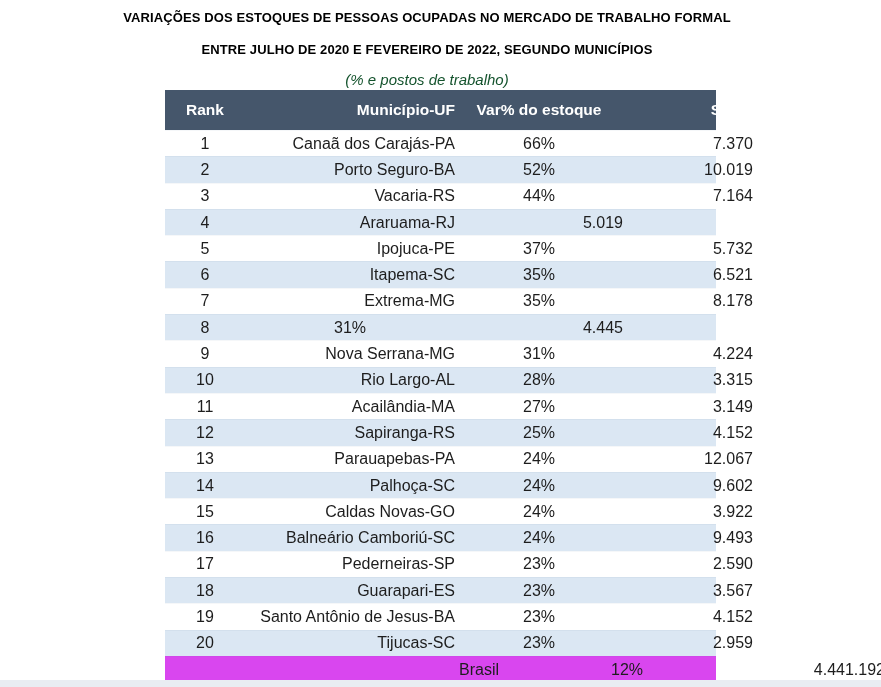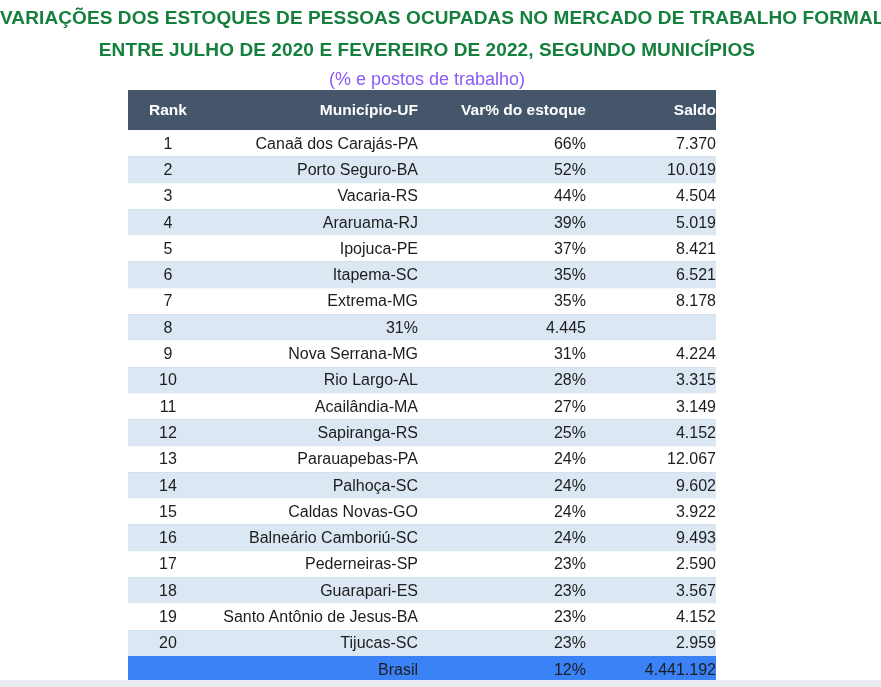--- a/index.html
+++ b/index.html
@@ -17,68 +17,71 @@
   }
   .title-block {
     position: absolute;
     top: 2px;
     left: 0;
     width: 854px;
     text-align: center;
   }
   .title-line {
     font-weight: bold;
-    font-size: 19px;
+    font-size: 13px;
     line-height: 32px;
-    color: #15803d;
+    color: #000000;
     letter-spacing: 0.1px;
     white-space: nowrap;
   }
   .subtitle {
-    font-size: 18px;
+    font-style: italic;
+    font-size: 15px;
     line-height: 27px;
-    color: #8b5cf6;
+    color: #14532d;
   }
   .table {
     position: absolute;
     left: 128px;
     top: 90px;
     width: 588px;
   }
   .grid-row {
     display: grid;
     grid-template-columns: 80px 210px 168px 130px;
     align-items: center;
+    margin-left: 37px;
   }
   .thead {
     height: 40px;
     background: #45566B;
     color: #ffffff;
     font-weight: bold;
     font-size: 15.5px;
   }
   .row {
     height: 25.3px;
     font-size: 16px;
     color: #1d1d1d;
     border-top: 1px solid rgba(90, 120, 150, 0.06);
   }
   .row.stripe {
     background: #DBE7F3;
   }
   .row.total {
-    background: #3b82f6;
+    background: #d946ef;
+    gap: 44px;
   }
   .table-bottom-edge {
     height: 3px;
     background: #D9D9D9;
   }
   .c-rank  { text-align: center; }
   .c-mun   { text-align: right; padding-left: 8px; }
-  .c-var   { text-align: right; }
+  .c-var   { text-align: center; }
   .c-saldo { text-align: right; }
   .bottom-strip {
     position: absolute;
     left: 0;
     bottom: 0;
     width: 881px;
     height: 7px;
     background: #E9EDF2;
   }
 </style>
@@ -111,33 +114,32 @@
         <div class="grid-row row stripe">
           <div class="c-rank">2</div>
           <div class="c-mun">Porto Seguro-BA</div>
           <div class="c-var">52%</div>
           <div class="c-saldo">10.019</div>
         </div>
         <div class="grid-row row">
           <div class="c-rank">3</div>
           <div class="c-mun">Vacaria-RS</div>
           <div class="c-var">44%</div>
-          <div class="c-saldo">4.504</div>
+          <div class="c-saldo">7.164</div>
         </div>
         <div class="grid-row row stripe">
           <div class="c-rank">4</div>
           <div class="c-mun">Araruama-RJ</div>
-          <div class="c-var">39%</div>
           <div class="c-saldo">5.019</div>
         </div>
         <div class="grid-row row">
           <div class="c-rank">5</div>
           <div class="c-mun">Ipojuca-PE</div>
           <div class="c-var">37%</div>
-          <div class="c-saldo">8.421</div>
+          <div class="c-saldo">5.732</div>
         </div>
         <div class="grid-row row stripe">
           <div class="c-rank">6</div>
           <div class="c-mun">Itapema-SC</div>
           <div class="c-var">35%</div>
           <div class="c-saldo">6.521</div>
         </div>
         <div class="grid-row row">
           <div class="c-rank">7</div>
           <div class="c-mun">Extrema-MG</div>

